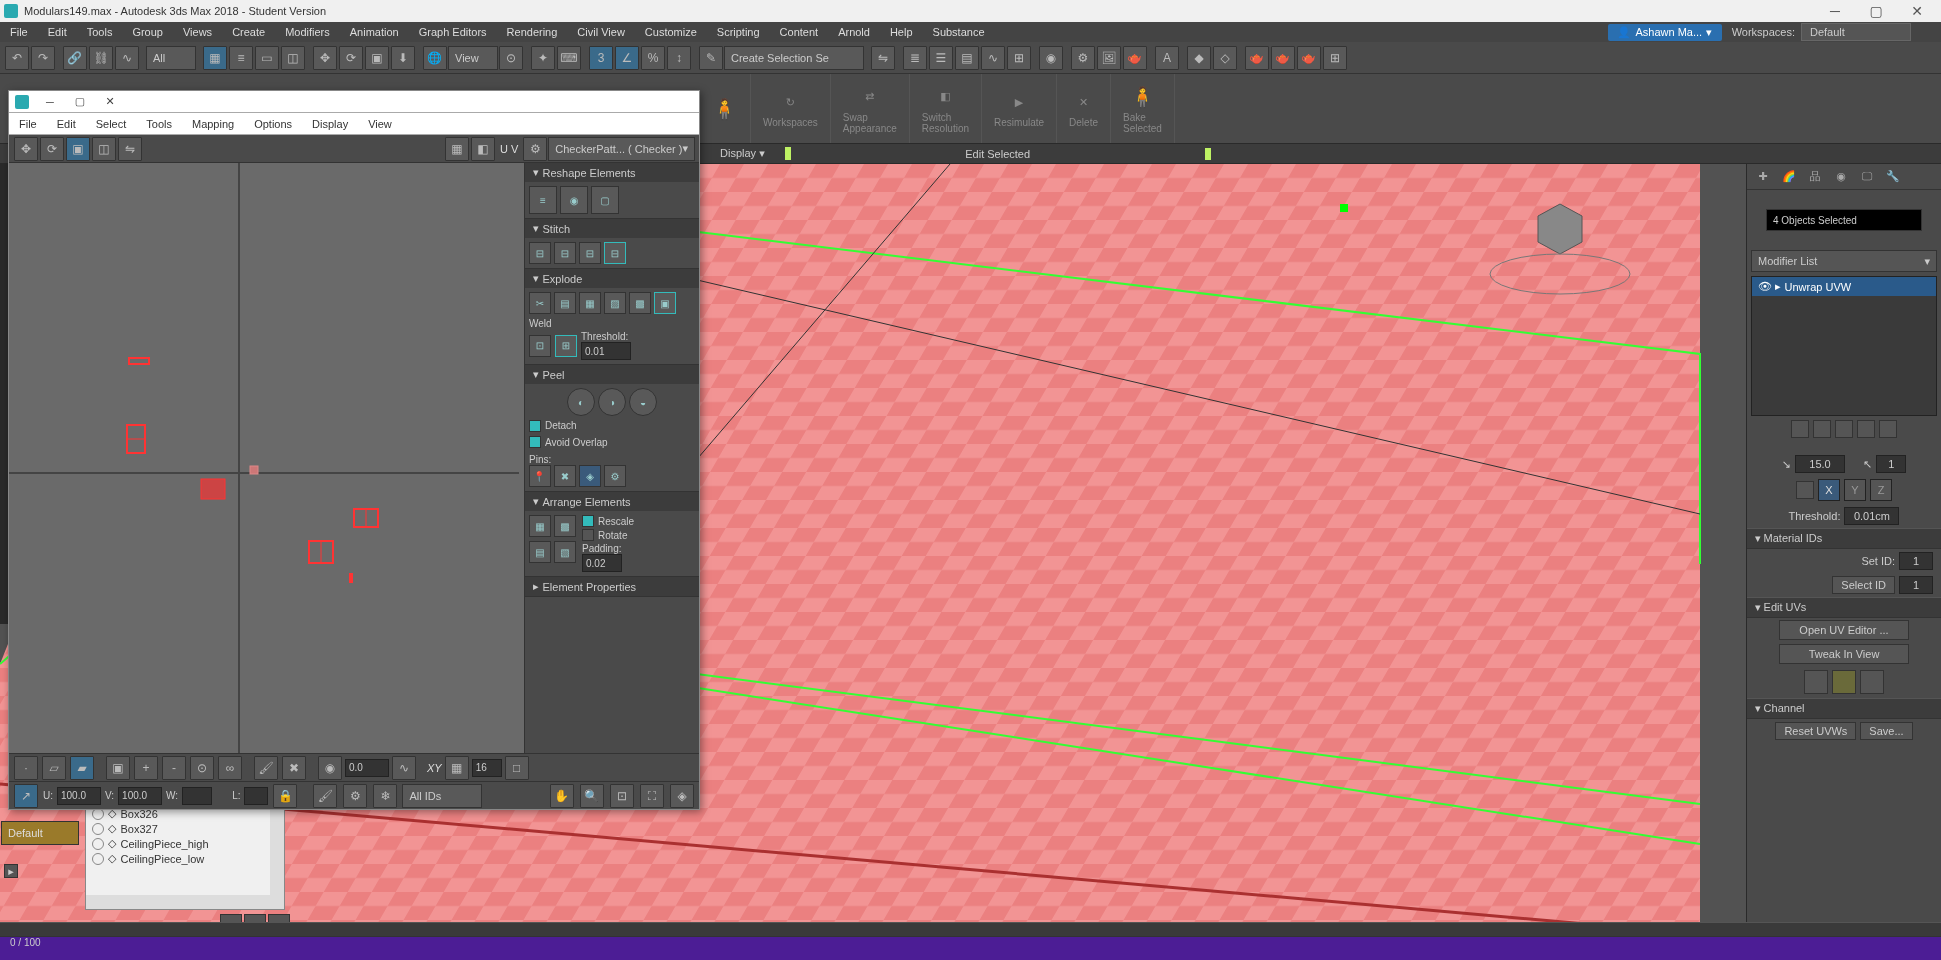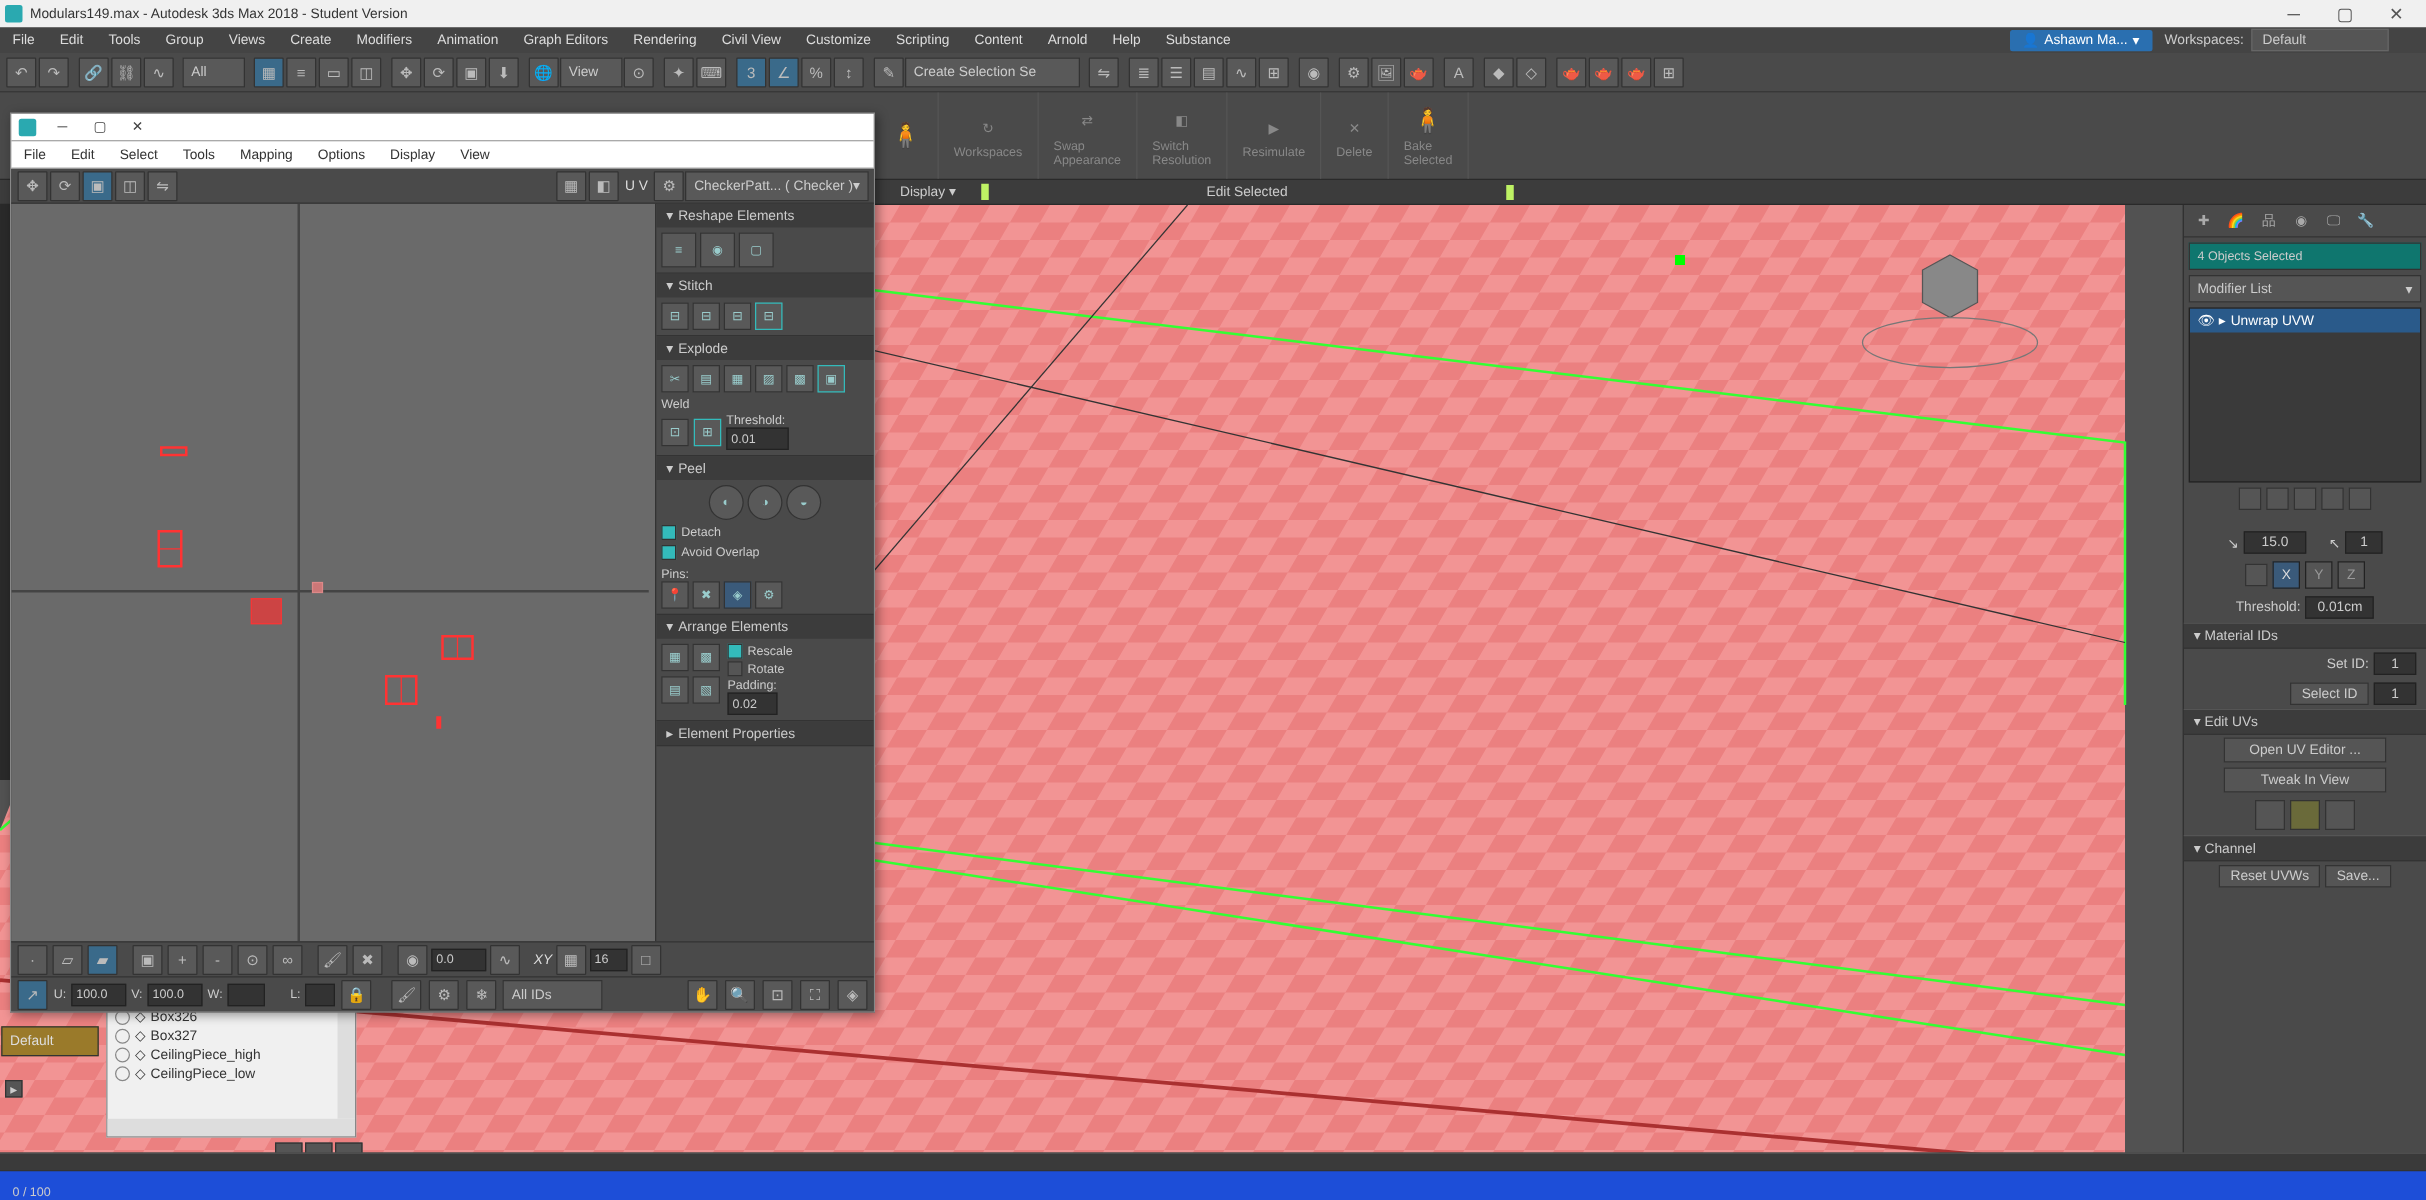--- a/index.html
+++ b/index.html
@@ -39,21 +39,21 @@
 
 
 .main-area { position: absolute; top: 164px; left: 0; right: 0; bottom: 24px; display: flex; }
 .viewport { flex: 1; position: relative; background: #525252; overflow: hidden; }
 .viewport svg { width: 100%; height: 100%; }
 
 
 .right-panel { width: 195px; background: #4a4a4a; border-left: 1px solid #2a2a2a; display: flex; flex-direction: column; }
 .rp-tabs { height: 26px; display: flex; align-items: center; gap: 6px; padding: 0 6px; border-bottom: 1px solid #333; }
 .rp-tab-icon { width: 20px; height: 20px; display:flex; align-items:center; justify-content:center; color:#aaa;}
-.rp-sel { height: 22px; margin: 4px; background: #0f766e; border: 1px solid #333; display: flex; align-items: center; padding: 0 6px; color: #ccc; font-size: 10px;}
+.rp-sel { height: 22px; margin: 19px; background: #000000; border: 1px solid #333; display: flex; align-items: center; padding: 0 6px; color: #ccc; font-size: 10px;}
 .rp-modlist { height: 22px; margin: 0 4px 4px; background: #555; border: 1px solid #333; display: flex; align-items: center; padding: 0 6px; justify-content:space-between;}
 .rp-stack { margin: 0 4px; border: 1px solid #222; background: #3a3a3a; height: 140px; }
 .rp-stack-item { padding: 3px 6px; background: #2a5a8a; color: #fff; display:flex; align-items:center; gap:4px;}
 .rp-row { display: flex; align-items: center; gap: 4px; padding: 3px 8px; }
 .rp-rollout-head { background: #3c3c3c; padding: 3px 8px; border-top:1px solid #555; border-bottom:1px solid #333;}
 .rp-input { background: #333; border: 1px solid #222; height: 18px; padding: 0 4px; color: #ccc; width: 50px; text-align:center;}
 .rp-btn { background: #555; border: 1px solid #333; padding: 3px 10px; color: #ccc; margin: 2px auto; display:block; width:130px; text-align:center;}
 .rp-iconrow { display:flex; gap:4px; padding:4px 8px; justify-content:center;}
 .rp-mini { width:18px; height:18px; background:#555; border:1px solid #333;}
 
@@ -83,21 +83,21 @@
 .uvw-chk { width:12px; height:12px; background:#555; border:1px solid #333;}
 
 
 .scene-list { position: absolute; left: 85px; top: 790px; width: 200px; height: 120px; background: #f0f0f0; border: 1px solid #888; z-index: 30; overflow:hidden;}
 .scene-list .sl-item { padding: 1px 6px; color: #333; font-size: 11px; display:flex; align-items:center; gap:4px;}
 .scene-list .sl-eye { width:12px; height:12px; border:1px solid #888; border-radius:50%;}
 .sl-scroll { position:absolute; right:0; top:0; bottom:14px; width:14px; background:#ddd;}
 .sl-bot { position:absolute; bottom:0; left:0; right:0; height:14px; background:#ddd;}
 
 
-.status-bar { position: absolute; bottom: 0; left: 0; right: 0; height: 24px; background: #1d4ed8; display: flex; align-items: flex-end; border-top: 1px solid #333;}
+.status-bar { position: absolute; bottom: 0; left: 0; right: 0; height: 24px; background: #4c1d95; display: flex; align-items: flex-start; border-top: 1px solid #333;}
 .status-bar .sb-item { padding: 0 10px; color: #ccc; font-size: 10px;}
 .timeline { position:absolute; bottom:24px; left:0; right:0; height:14px; background:#3a3a3a; border-top:1px solid #555;}
 
 
 .left-strip { position:absolute; left:0; top:820px; width:80px; display:flex; flex-direction:column;}
 .left-strip .ls-btn { height:24px; background:#555; border:1px solid #333; margin:1px; color:#ddd; display:flex; align-items:center; padding:0 6px;}
 .left-strip .ls-def { background:#9a7a2a; }
 .tag-bot { position:absolute; left:220px; top:914px; display:flex; gap:2px;}
 .tag-bot .tgb { width:22px; height:22px; background:#555; border:1px solid #333;}
 .collapse-lt { position:absolute; left:4px; top:864px; width:14px; height:14px; background:#555; border:1px solid #333; color:#ccc; display:flex; align-items:center; justify-content:center;}
@@ -439,21 +439,21 @@
         </div>
       </div>
       <div class="uvw-roll">
         <div class="uvw-roll-h">▾ <span>Peel</span></div>
         <div class="uvw-roll-b">
           <div class="uvw-btngrid" style="justify-content:center">
             <div class="uvw-sbtn big" style="border-radius:50%">◐</div>
             <div class="uvw-sbtn big" style="border-radius:50%">◑</div>
             <div class="uvw-sbtn big" style="border-radius:50%">◒</div>
           </div>
-          <div style="display:flex;align-items:center;gap:4px;margin-top:4px">
+          <div style="display:flex;gap:4px;margin-top:4px">
             <div class="uvw-chk" style="background:#3bb"></div>
             <span class="uvw-lbl">Detach</span>
           </div>
           <div style="display:flex;align-items:center;gap:4px;margin-top:4px">
             <div class="uvw-chk" style="background:#3bb"></div>
             <span class="uvw-lbl">Avoid Overlap</span>
           </div>
           <div class="uvw-lbl" style="margin-top:6px">Pins:</div>
           <div class="uvw-btngrid">
             <div class="uvw-sbtn">📍</div>

